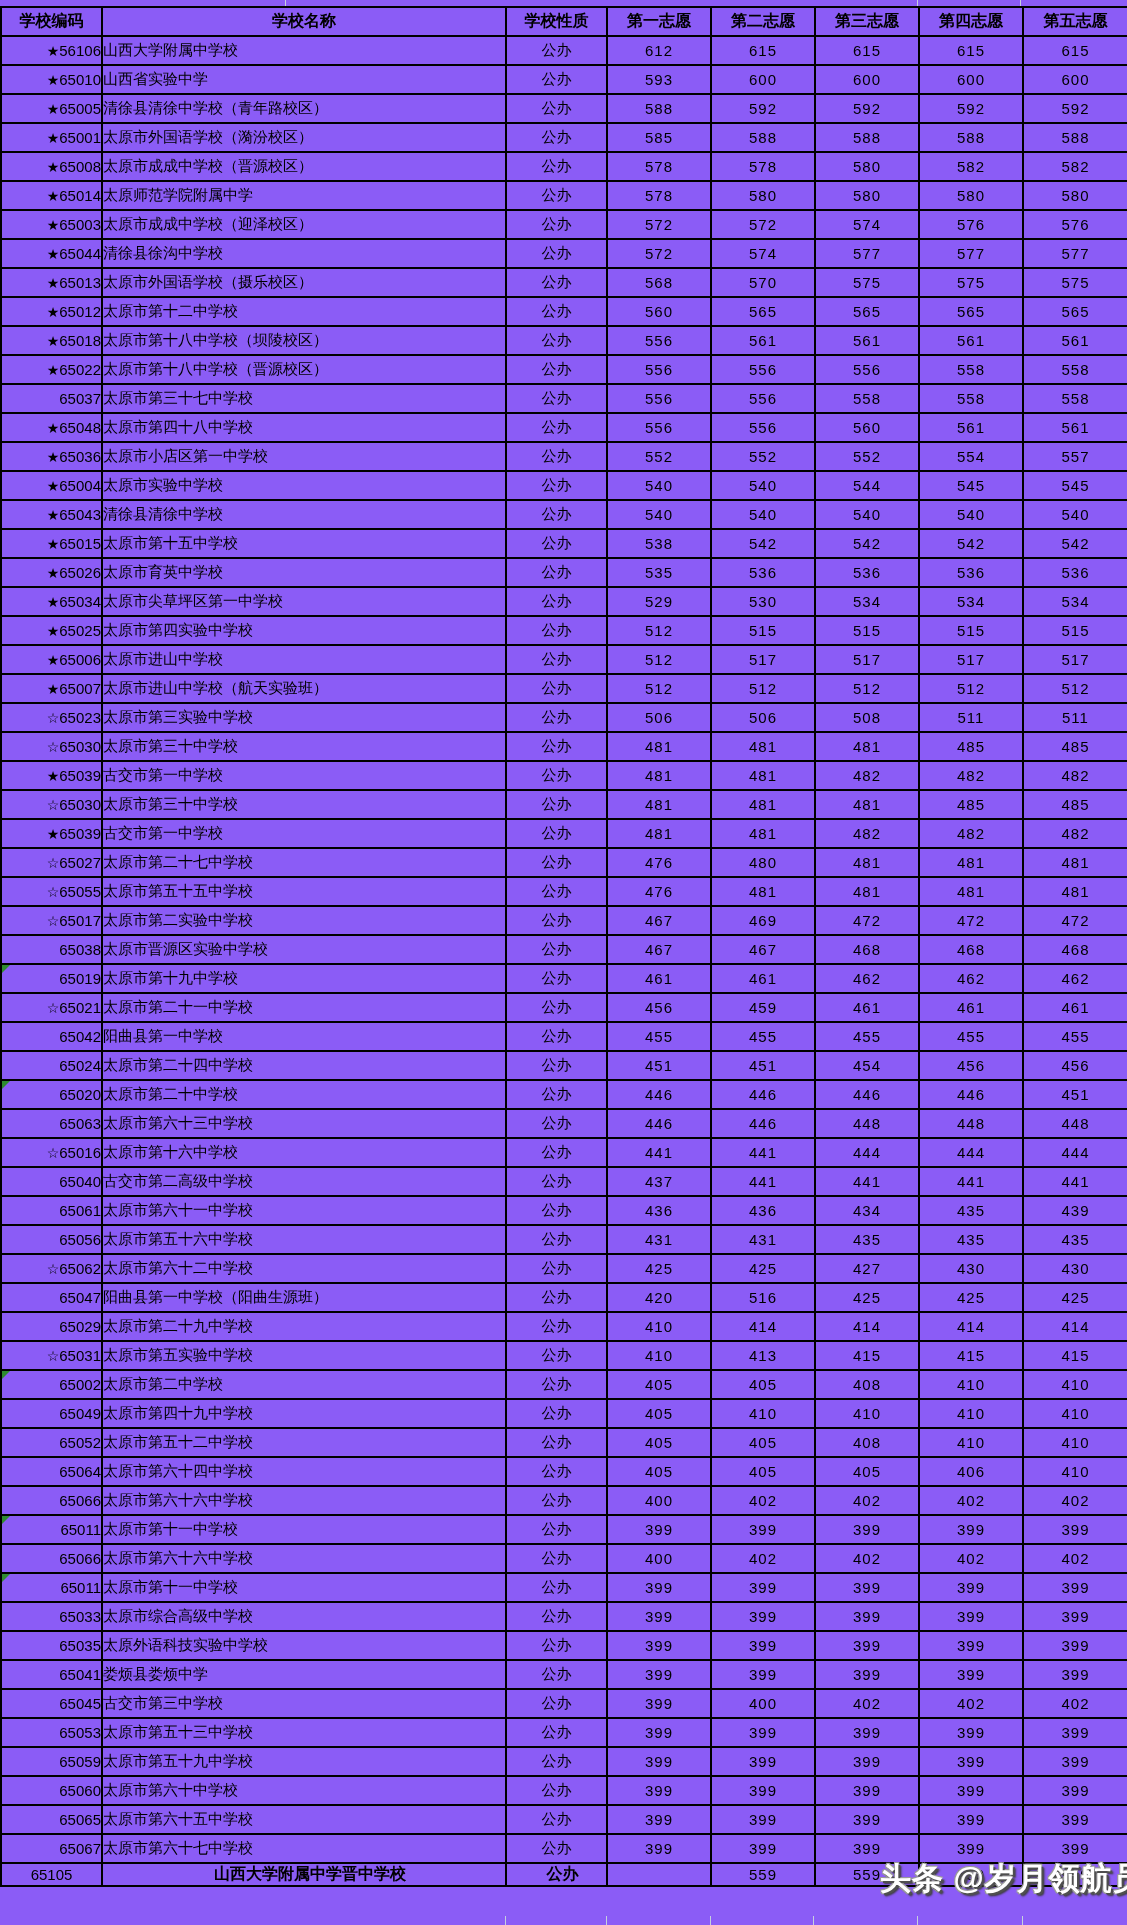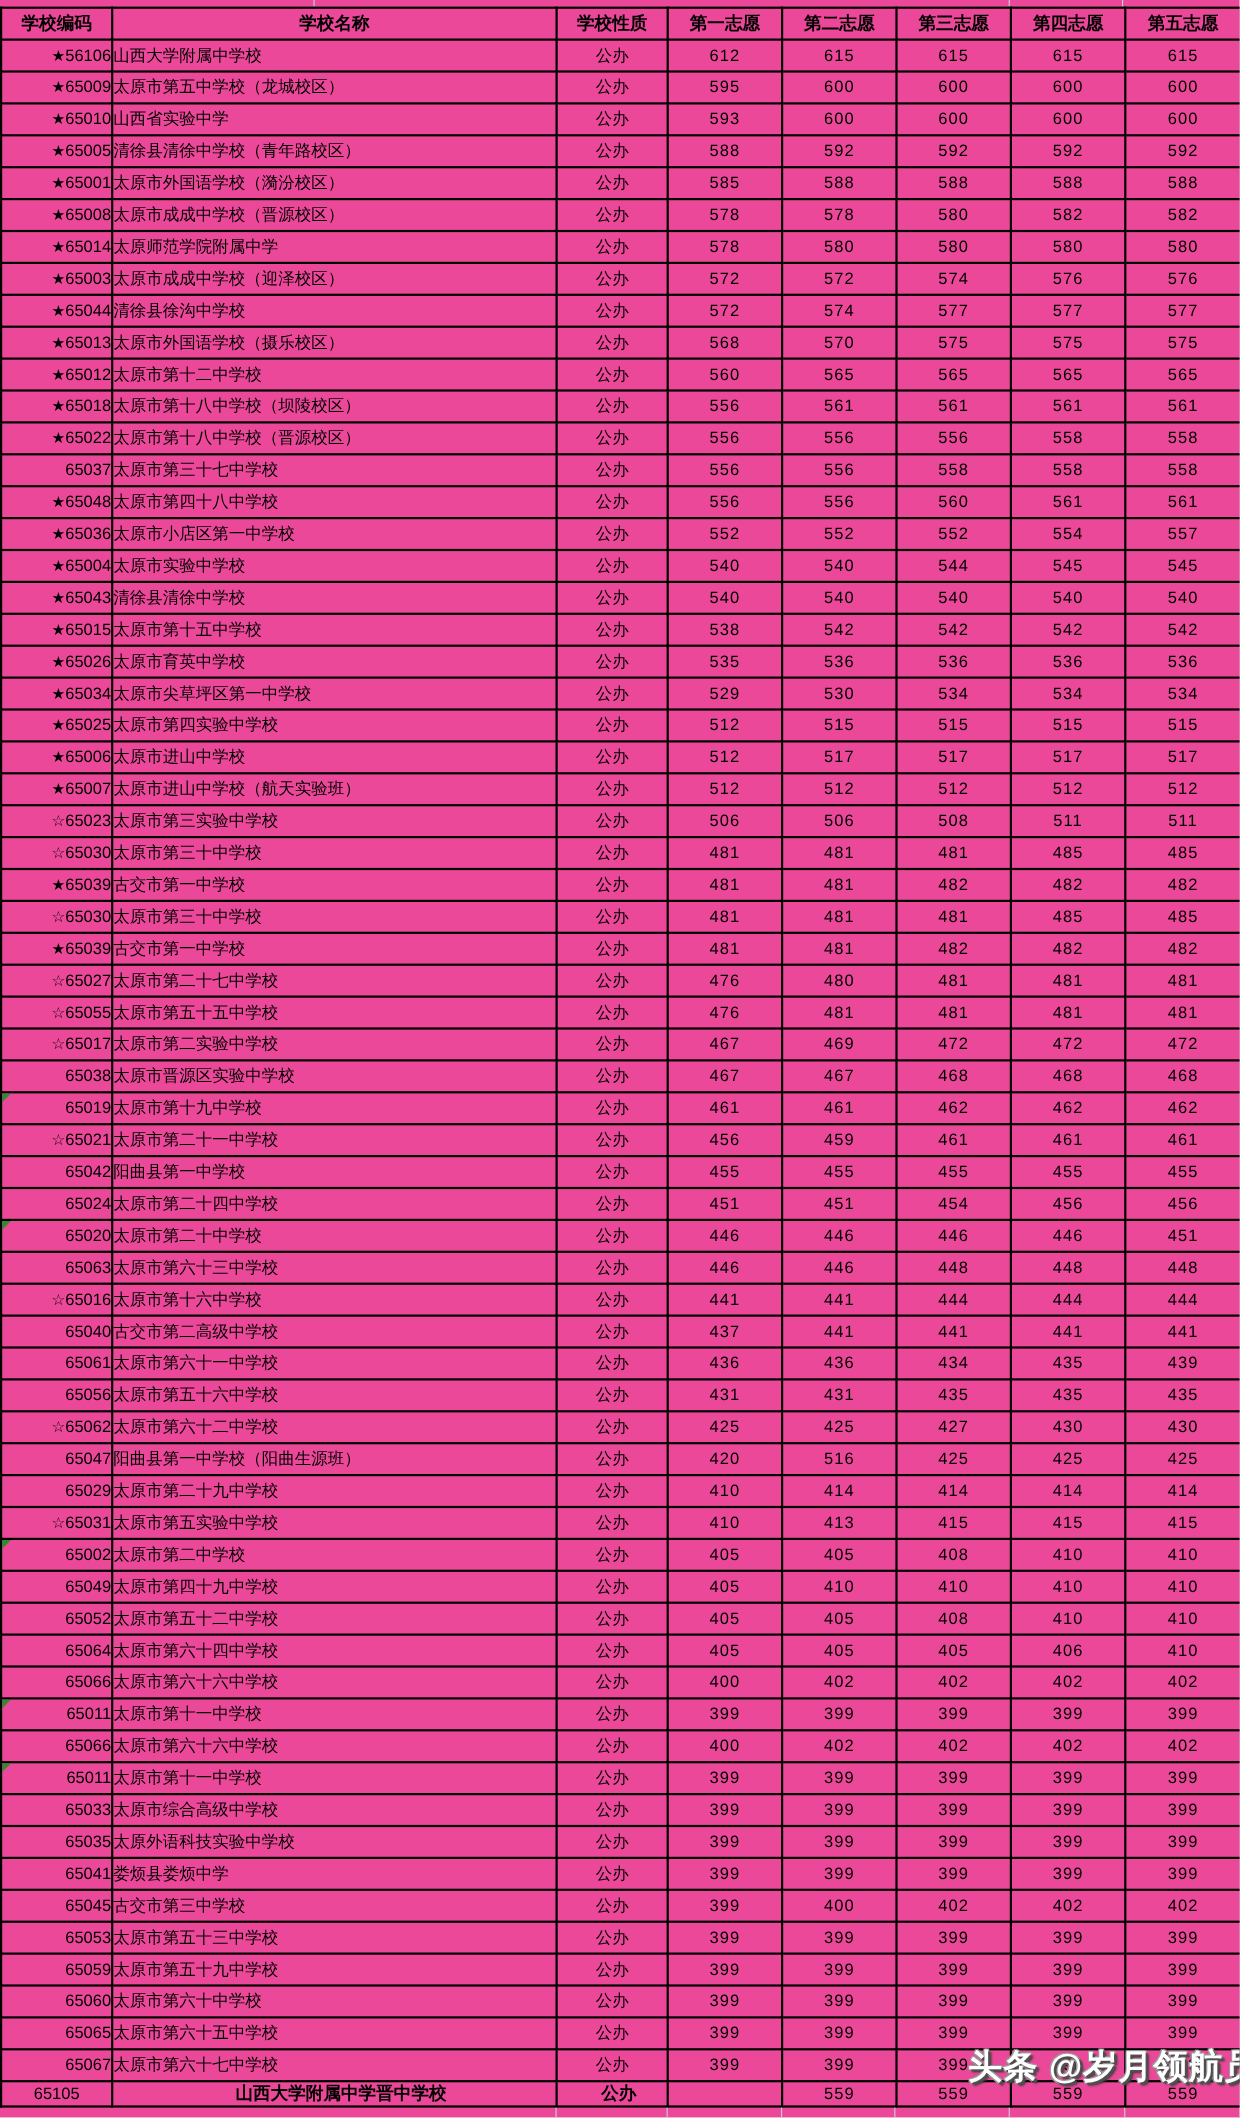--- a/index.html
+++ b/index.html
@@ -1,19 +1,19 @@
 <!DOCTYPE html>
 <html><head>
 <meta charset="utf-8">
 <style>
   html,body{margin:0;padding:0;background:#fff;}
   .sheet{
     position:relative;
     width:1127px;height:1925px;
-    background:#ec4899;
+    background:#8b5cf6;
     overflow:hidden;
     font-family:"Liberation Sans","DejaVu Sans",sans-serif;
     color:#000;
   }
   
   table.score{
     position:absolute;left:0;top:6px;
     width:1127px;
     border-collapse:collapse;
     table-layout:fixed;
@@ -105,30 +105,20 @@
       <td class="code"><span class="star">★</span><span class="num">56106</span></td>
       <td class="name">山西大学附属中学校</td>
       <td class="type">公办</td>
       <td class="score-cell">612</td>
       <td class="score-cell">615</td>
       <td class="score-cell">615</td>
       <td class="score-cell">615</td>
       <td class="score-cell">615</td>
     </tr>
         <tr>
-      <td class="code"><span class="star">★</span><span class="num">65009</span></td>
-      <td class="name">太原市第五中学校（龙城校区）</td>
-      <td class="type">公办</td>
-      <td class="score-cell">595</td>
-      <td class="score-cell">600</td>
-      <td class="score-cell">600</td>
-      <td class="score-cell">600</td>
-      <td class="score-cell">600</td>
-    </tr>
-        <tr>
       <td class="code"><span class="star">★</span><span class="num">65010</span></td>
       <td class="name">山西省实验中学</td>
       <td class="type">公办</td>
       <td class="score-cell">593</td>
       <td class="score-cell">600</td>
       <td class="score-cell">600</td>
       <td class="score-cell">600</td>
       <td class="score-cell">600</td>
     </tr>
         <tr>

